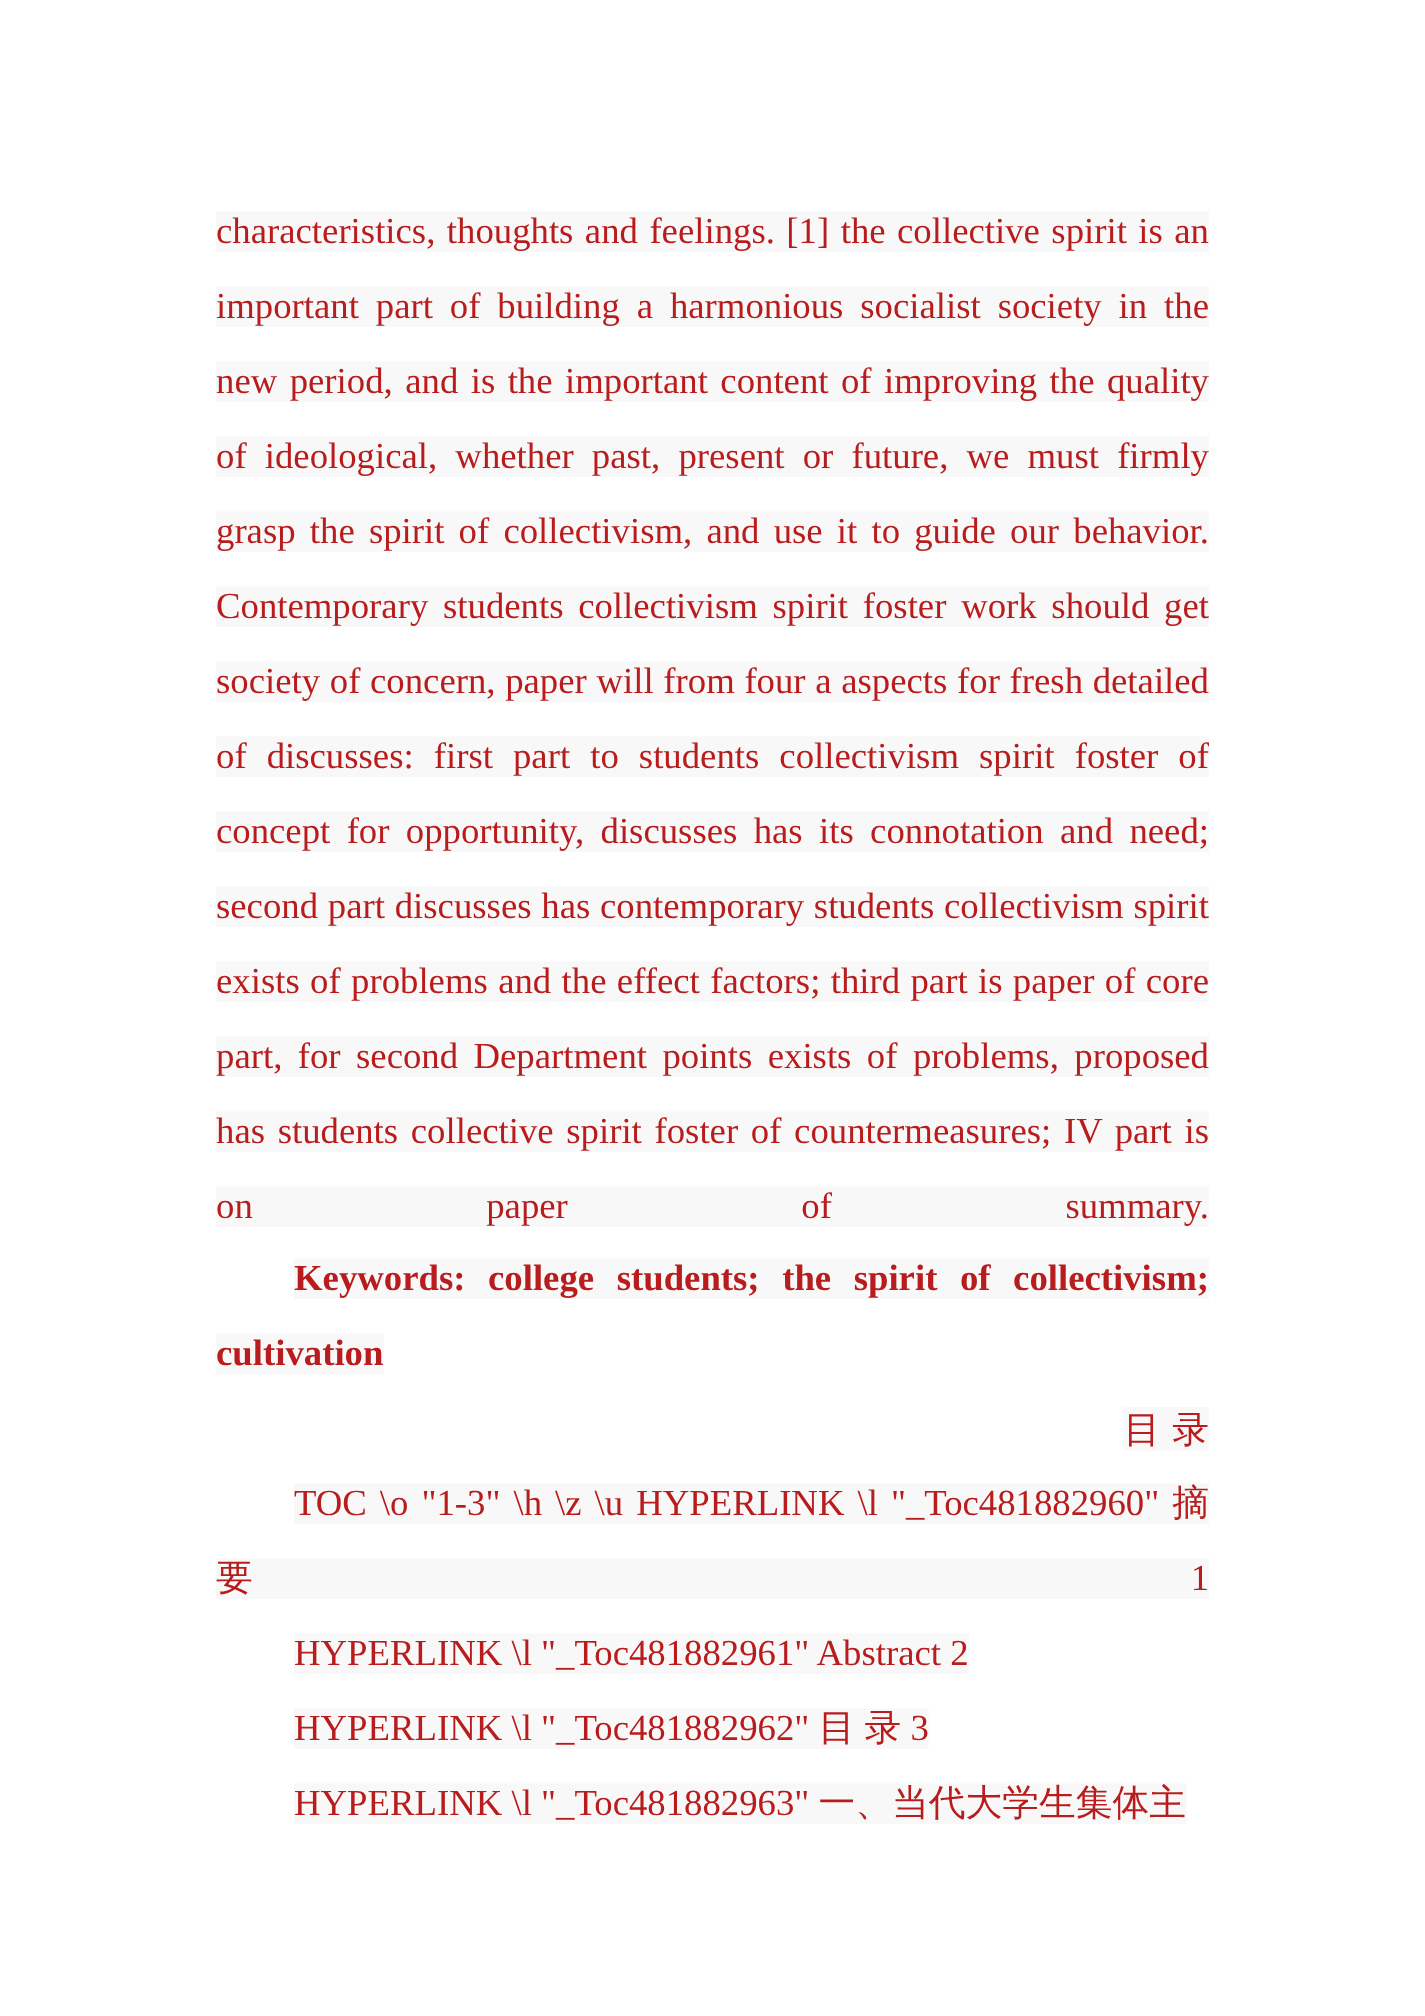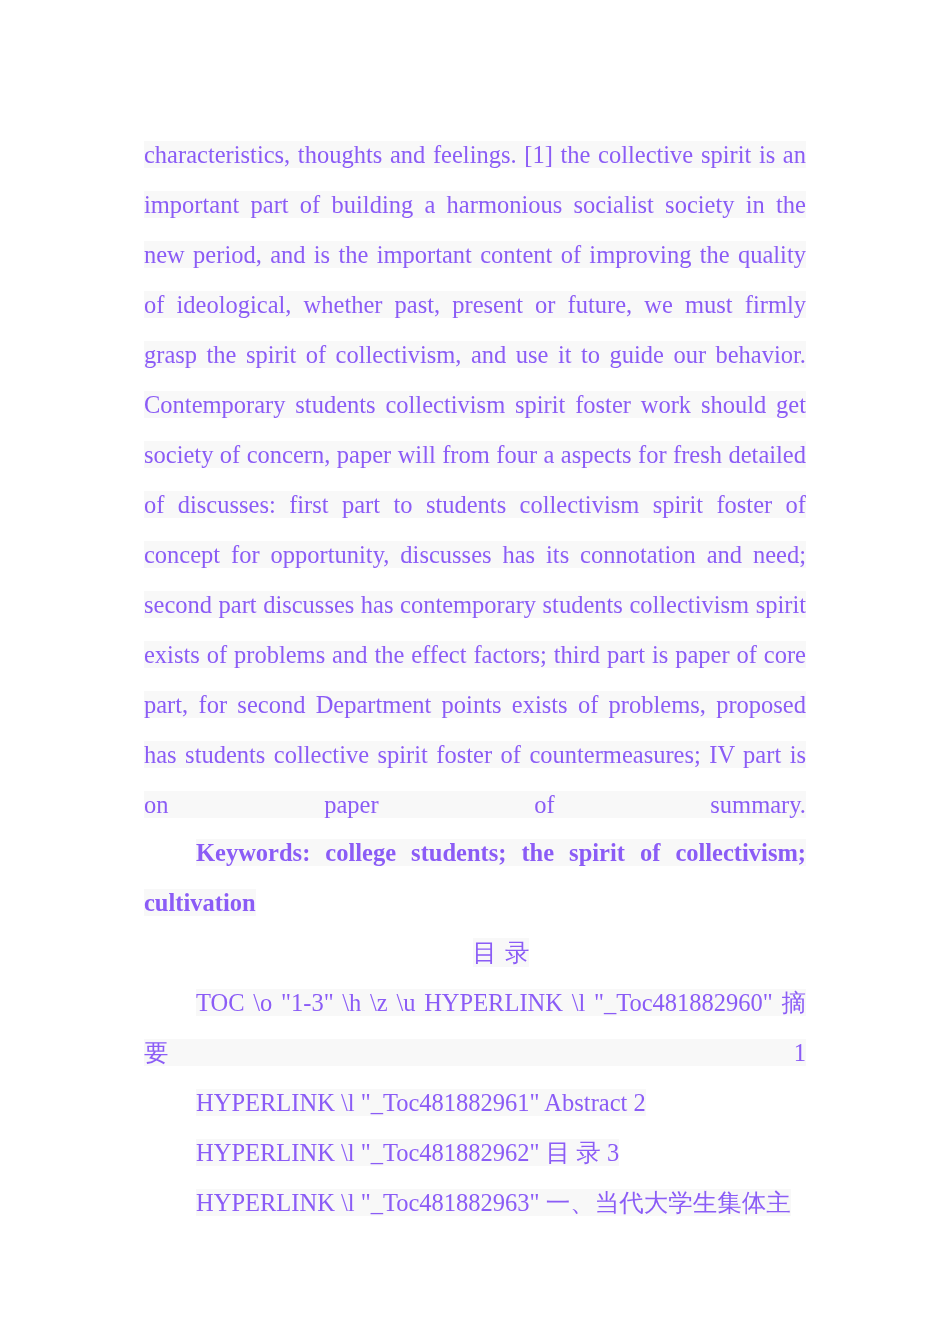--- a/index.html
+++ b/index.html
@@ -9,21 +9,21 @@
     background: #ffffff;
   }
 
   .page {
     position: relative;
     width: 950px;
     height: 1344px;
     background: #ffffff;
     overflow: hidden;
     font-family: "Liberation Serif", "DejaVu Serif", serif;
-    color: #8b5cf6;
+    color: #b91c1c;
     -webkit-font-smoothing: antialiased;
   }
 
   
   .text-column {
     position: absolute;
     left: 144px;
     top: 0;
     width: 662px;
   }
@@ -80,21 +80,21 @@
     width: 100%;
   }
 
   
   .p-toc-heading {
     position: absolute;
     top: 928px;
     left: 0;
     width: 662px;
     text-indent: 52px;
-    text-align: center;
+    text-align: right;
     font-family: "Liberation Serif", "DejaVu Serif", serif;
   }
 
   
   .p-toc-entry {
     position: absolute;
     left: 0;
     width: 662px;
     text-indent: 52px;
     text-align: justify;

